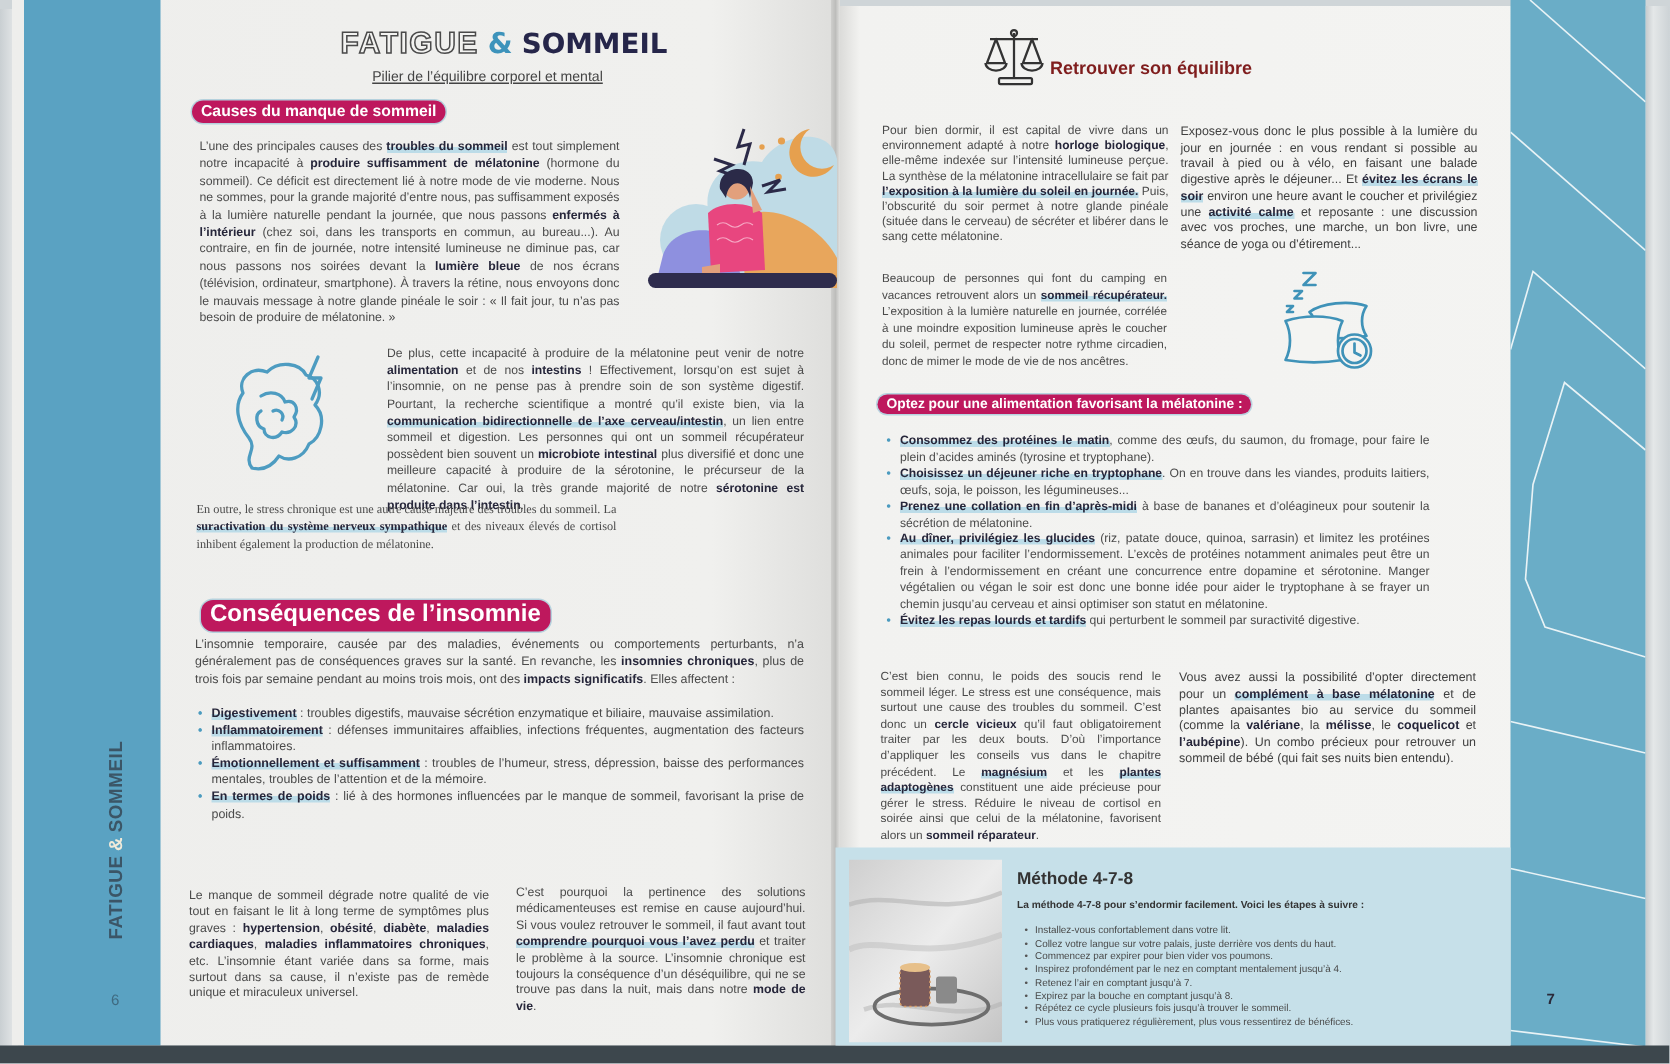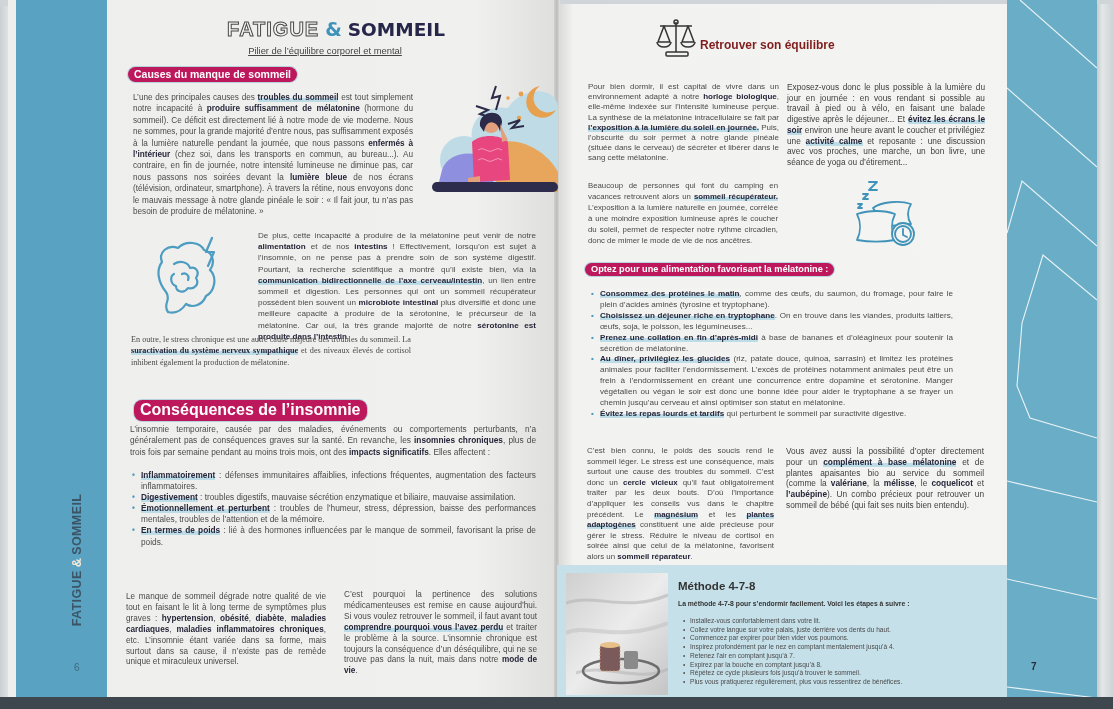--- a/index.html
+++ b/index.html
@@ -103,23 +103,23 @@
     <polyline points="60,4 54,18 62,18 56,32"></polyline>
   </g>
 </svg>
 
 <div class="abs txt" style="left:258px;top:230px;width:278px;font-size:8.1px;line-height:11.2px;">De plus, cette incapacité à produire de la mélatonine peut venir de notre <span class="b">alimentation</span> et de nos <span class="b">intestins</span> ! Effectivement, lorsqu’on est sujet à l’insomnie, on ne pense pas à prendre soin de son système digestif. Pourtant, la recherche scientifique a montré qu’il existe bien, via la <span class="hl">communication bidirectionnelle de l’axe cerveau/intestin</span>, un lien entre sommeil et digestion. Les personnes qui ont un sommeil récupérateur possèdent bien souvent un <span class="b">microbiote intestinal</span> plus diversifié et donc une meilleure capacité à produire de la sérotonine, le précurseur de la mélatonine. Car oui, la très grande majorité de notre <span class="b">sérotonine est produite dans l’intestin</span>.</div>
 <div class="abs txt" style="left:131px;top:334px;width:280px;font-family:Liberation Serif, serif;">En outre, le stress chronique est une autre cause majeure des troubles du sommeil. La <span class="hl">suractivation du système nerveux sympathique</span> et des niveaux élevés de cortisol inhibent également la production de mélatonine.</div>
 
 <div class="abs pill" style="left:110px;top:400px;font-size:16px;margin-left:24px;">Conséquences de l’insomnie</div>
 <div class="abs txt" style="left:130px;top:424px;width:406px;font-size:8.3px;line-height:11.3px;">L’insomnie temporaire, causée par des maladies, événements ou comportements perturbants, n’a généralement pas de conséquences graves sur la santé. En revanche, les <span class="b">insomnies chroniques</span>, plus de trois fois par semaine pendant au moins trois mois, ont des <span class="b">impacts significatifs</span>. Elles affectent :</div>
 <ul class="abs txt bullets" style="left:132px;top:470px;width:404px;font-size:8.3px;line-height:11.1px;">
+    <li><span class="hl">Digestivement</span> : troubles digestifs, mauvaise sécrétion enzymatique et biliaire, mauvaise assimilation.</li>
     <li><span class="hl">Inflammatoirement</span> : défenses immunitaires affaiblies, infections fréquentes, augmentation des facteurs inflammatoires.</li>
-    <li><span class="hl">Digestivement</span> : troubles digestifs, mauvaise sécrétion enzymatique et biliaire, mauvaise assimilation.</li>
-    <li><span class="hl">Émotionnellement et perturbent</span> : troubles de l’humeur, stress, dépression, baisse des performances mentales, troubles de l’attention et de la mémoire.</li>
+    <li><span class="hl">Émotionnellement et suffisamment</span> : troubles de l’humeur, stress, dépression, baisse des performances mentales, troubles de l’attention et de la mémoire.</li>
     <li><span class="hl">En termes de poids</span> : lié à des hormones influencées par le manque de sommeil, favorisant la prise de poids.</li>
   </ul>
 
 <div class="abs txt" style="left:126px;top:592px;width:200px;font-size:8.2px;line-height:10.9px;">Le manque de sommeil dégrade notre qualité de vie tout en faisant le lit à long terme de symptômes plus graves : <span class="b">hypertension</span>, <span class="b">obésité</span>, <span class="b">diabète</span>, <span class="b">maladies cardiaques</span>, <span class="b">maladies inflammatoires chroniques</span>, etc. L’insomnie étant variée dans sa forme, mais surtout dans sa cause, il n’existe pas de remède unique et miraculeux universel.</div>
 <div class="abs txt" style="left:344px;top:590px;width:193px;font-size:8.2px;line-height:10.9px;">C’est pourquoi la pertinence des solutions médicamenteuses est remise en cause aujourd’hui. Si vous voulez retrouver le sommeil, il faut avant tout <span class="hl">comprendre pourquoi vous l’avez perdu</span> et traiter le problème à la source. L’insomnie chronique est toujours la conséquence d’un déséquilibre, qui ne se trouve pas dans la nuit, mais dans notre <span class="b">mode de vie</span>.</div>
 
 <div class="abs side-label">
   <div class="side-inner">
     <span>FATIGUE</span><span class="side-amp">&amp;</span><span>SOMMEIL</span>
   </div>

